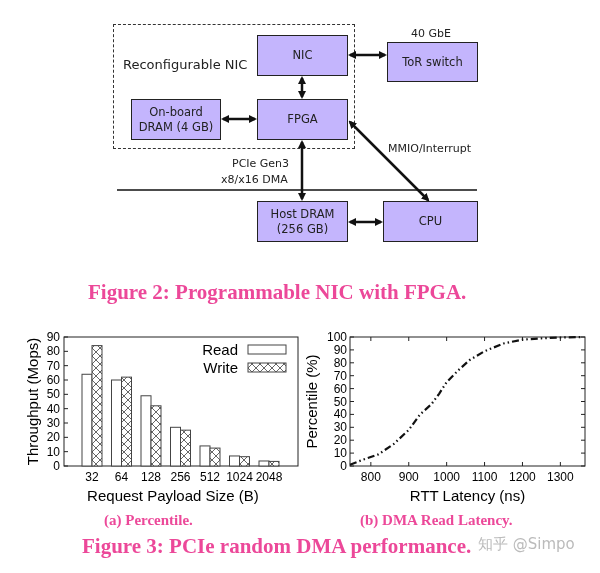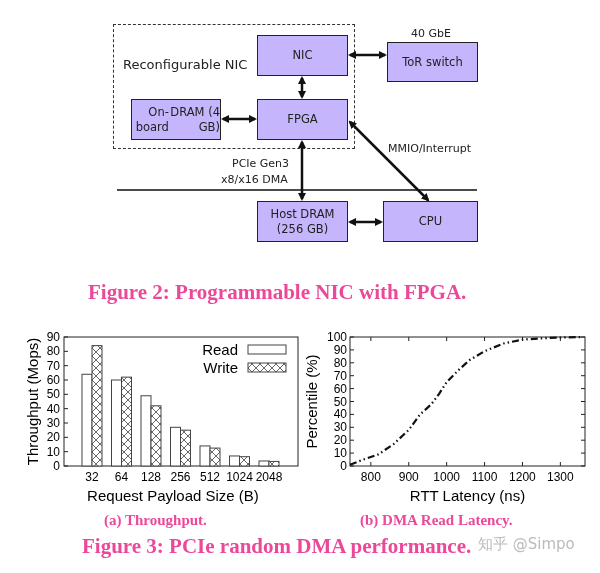--- a/index.html
+++ b/index.html
@@ -18,21 +18,21 @@
 
   <div class="abs" style="left:113px; top:24px; width:242px; height:125px; border:1.4px dashed #333; box-sizing:border-box;"></div>
   <div class="lbl" style="left:123px; top:57px; font-size:13px;">Reconfigurable NIC</div>
 
   <div class="box" style="left:257px; top:35px; width:91px; height:41px;">
     <span>NIC</span>
   </div>
   <div class="box" style="left:257px; top:99px; width:91px; height:41px;">
     <span>FPGA</span>
   </div>
-  <div class="box" style="left:131px; top:99px; width:90px; height:41px; flex-direction:row;text-align:right;">
+  <div class="box" style="left:131px; top:99px; width:90px; height:41px; flex-direction:column;text-align:right;">
     <span>On-board</span>
     <span>DRAM (4 GB)</span>
   </div>
   <div class="box" style="left:387px; top:42px; width:91px; height:40px;">
     <span>ToR switch</span>
   </div>
   <div class="lbl" style="left:411px; top:27px;">40 GbE</div>
 
   <div class="box" style="left:257px; top:201px; width:91px; height:41px; flex-direction:column;">
     <span>Host DRAM</span>
@@ -183,16 +183,16 @@
       <text x="222.45967741935485" y="161" text-anchor="middle" font-size="12">1200</text>
       <line x1="260.36290322580646" y1="146" x2="260.36290322580646" y2="142" stroke="#222"></line>
       <line x1="260.36290322580646" y1="17" x2="260.36290322580646" y2="21" stroke="#222"></line>
       <text x="260.36290322580646" y="161" text-anchor="middle" font-size="12">1300</text>
       <path d="M50.0,144.7 L63.3,139.6 L78.4,134.4 L93.6,124.1 L108.8,109.9 L120.1,94.4 L131.5,84.1 L139.1,73.8 L146.7,62.1 L158.0,50.5 L169.4,40.2 L184.6,31.2 L203.5,23.5 L222.5,19.6 L241.4,18.3 L260.4,17.5 L283.1,17.0" fill="none" stroke="#111" stroke-width="2.2" stroke-dasharray="7,3,1.5,3,1.5,3" stroke-linejoin="round"></path>
       <text x="167.5" y="181" text-anchor="middle" font-size="15">RTT Latency (ns)</text>
       <text x="0" y="0" text-anchor="middle" font-size="15" transform="translate(17,81.5) rotate(-90)">Percentile (%)</text>
     </g>
 </svg>
 
-<div class="caption" style="left:104px; top:512px; font-size:15px;">(a) Throughput.</div>
+<div class="caption" style="left:104px; top:512px; font-size:15px;">(a) Percentile.</div>
 <div class="caption" style="left:360px; top:512px; font-size:15px;">(b) DMA Read Latency.</div>
 <div class="caption" style="left:82px; top:534px; font-size:21px;">Figure 3: PCIe random DMA performance.</div>
 <div class="watermark" style="left:478px; top:535px;">知乎 @Simpo</div>
 
 </body></html>

